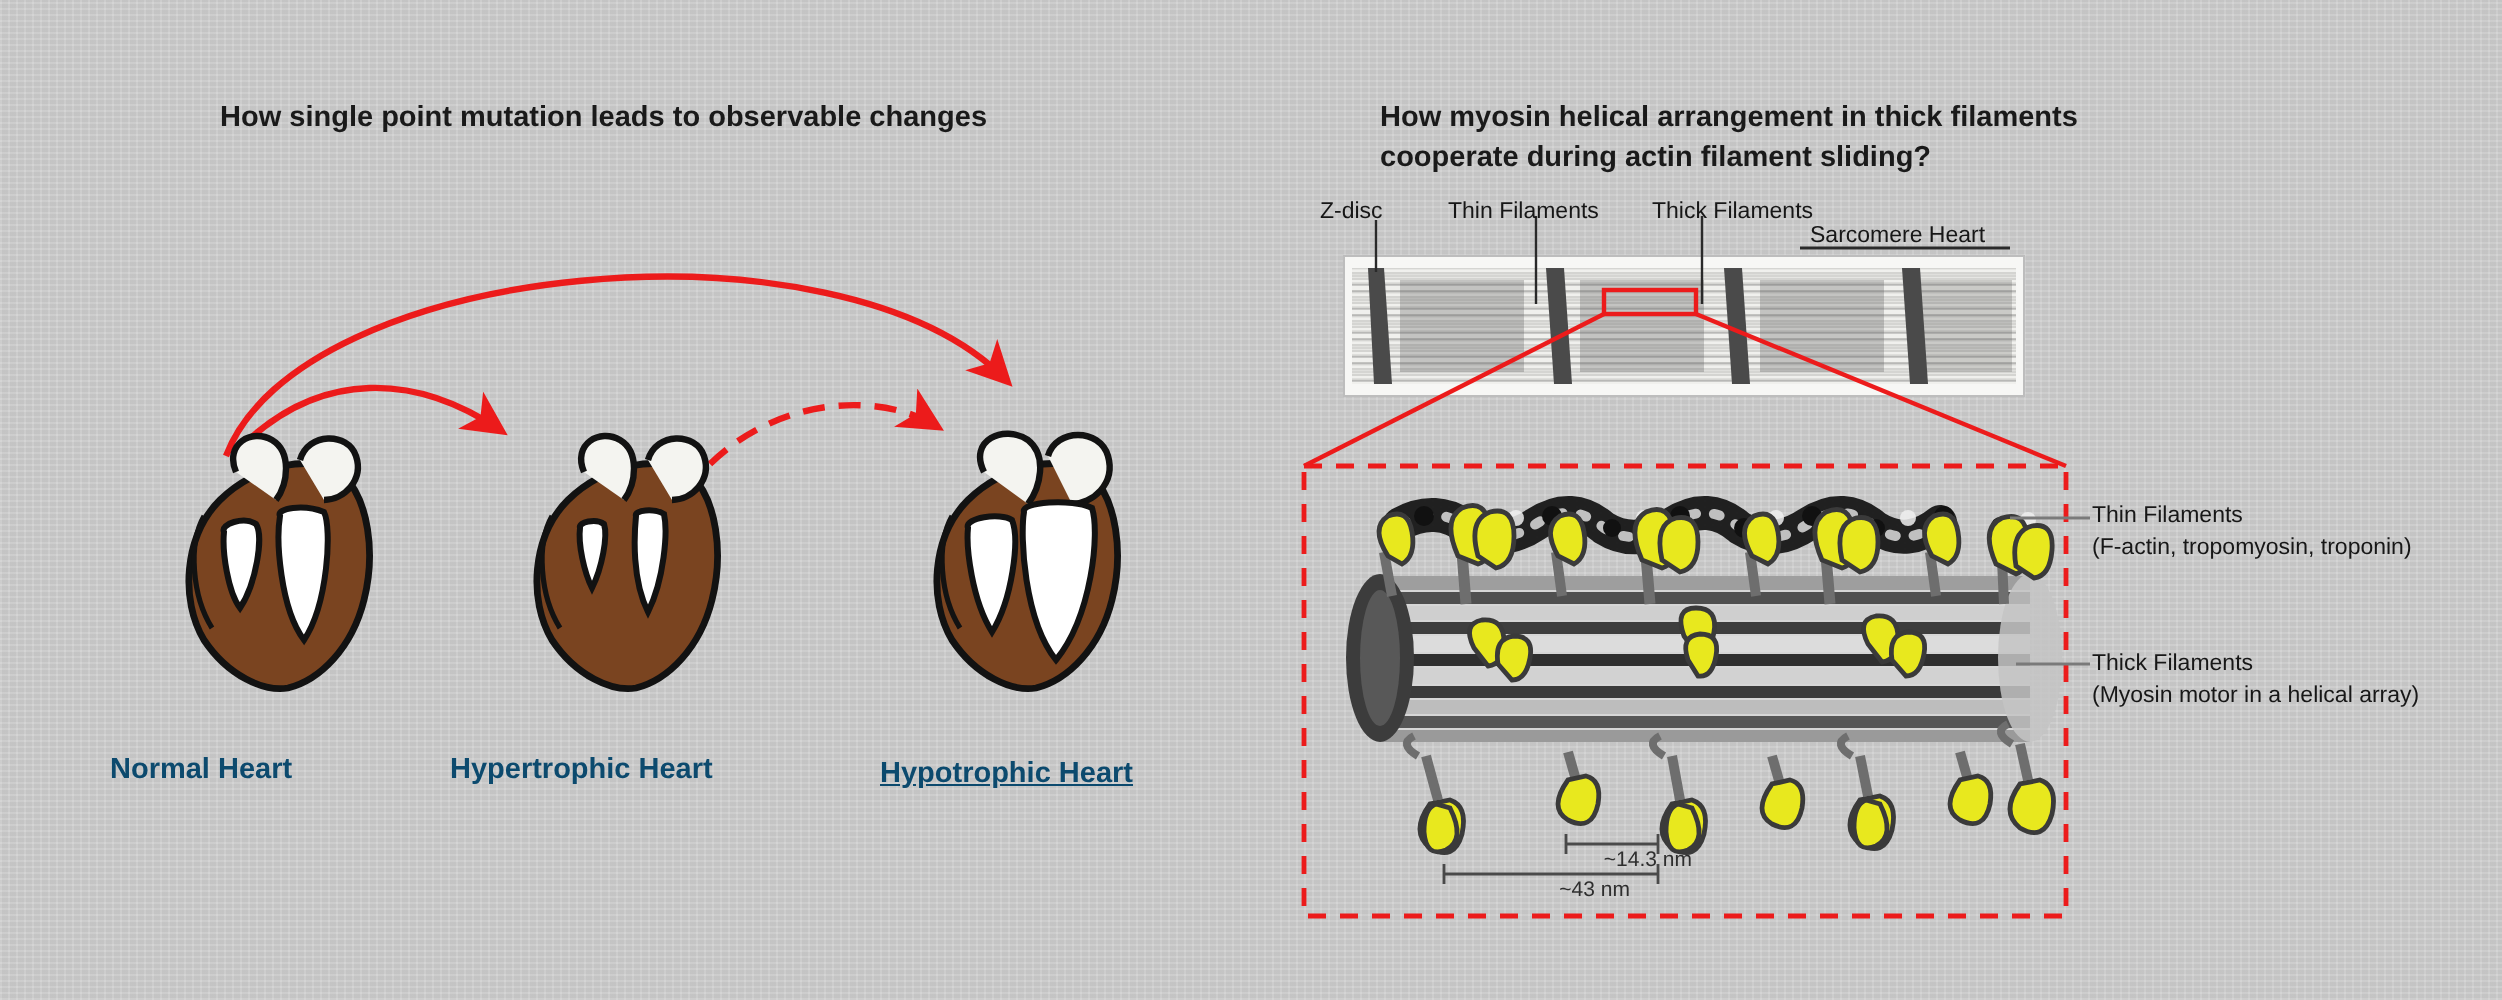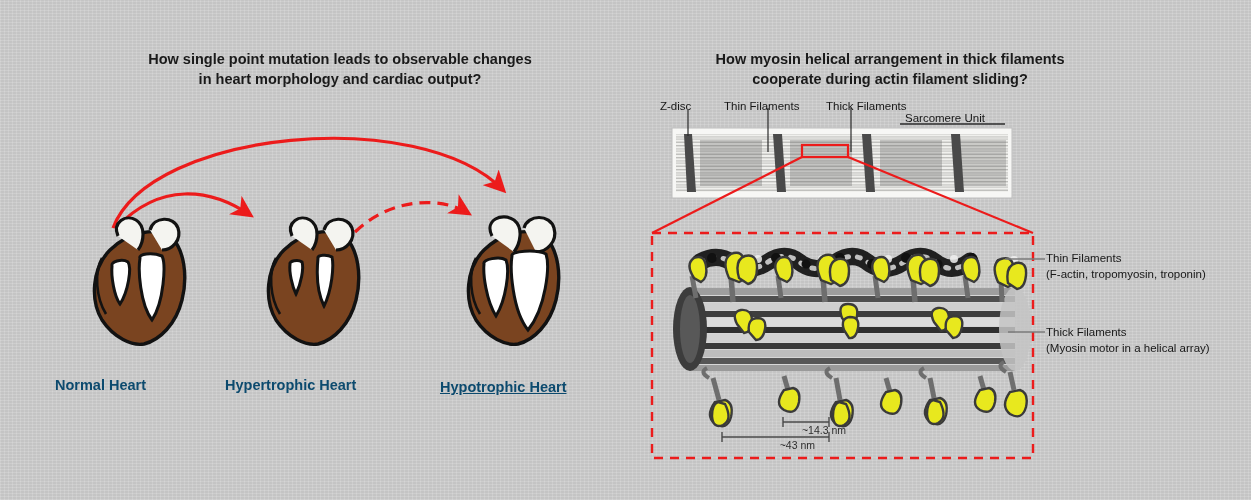--- a/index.html
+++ b/index.html
@@ -8,21 +8,21 @@
     background:#c9c9c9;
     font-family:"Liberation Sans",sans-serif;
   }
   #stage{position:absolute;left:0;top:0;width:1251px;height:500px;}
   .bgtex{position:absolute;left:0;top:0;width:1251px;height:500px;
     background-image:
       repeating-linear-gradient(0deg, rgba(255,255,255,.16) 0 1px, rgba(0,0,0,.0) 1px 3px),
       repeating-linear-gradient(90deg, rgba(255,255,255,.07) 0 1px, rgba(0,0,0,.025) 1px 4px);
     pointer-events:none;}
   .title{
-    position:absolute;text-align:center;color:#1a1a1a;
+    position:absolute;color:#1a1a1a;
     font-size:14.5px;font-weight:bold;line-height:1.35;
   }
   #title-left{left:110px;top:50px;width:460px;}
   #title-right{left:690px;top:50px;width:400px;}
   .arrowtext{
     position:absolute;text-align:center;color:#ec1b1b;
     font-size:14.5px;font-weight:bold;line-height:1.32;
   }
   #arrow-label{left:190px;top:145px;width:230px;}
   .heartlabel{
@@ -45,21 +45,20 @@
 </style>
 </head>
 <body>
 
 <div id="stage">
 
   <div class="bgtex"></div>
 
   <div class="title" id="title-left">
     <div>How single point mutation leads to observable changes</div>
-    <div>in heart morphology and cardiac output?</div>
   </div>
 
   <div class="title" id="title-right">
     <div>How myosin helical arrangement in thick filaments</div>
     <div>cooperate during actin filament sliding?</div>
   </div>
 
   <svg width="1251" height="500">
     <defs>
       <marker id="ah" viewBox="0 0 12 12" refX="9.5" refY="6" markerWidth="7" markerHeight="7" orient="auto-start-reverse">
@@ -317,21 +316,21 @@
       <line x1="829" y1="417" x2="829" y2="427"></line>
       <line x1="722" y1="437" x2="829" y2="437"></line>
       <line x1="722" y1="432" x2="722" y2="442"></line>
       <line x1="829" y1="432" x2="829" y2="442"></line>
     </g>
   </svg>
 
   <div class="micro-label" style="left:660px;top:100px;">Z-disc</div>
   <div class="micro-label" style="left:724px;top:100px;">Thin Filaments</div>
   <div class="micro-label" style="left:826px;top:100px;">Thick Filaments</div>
-  <div class="micro-label" style="left:905px;top:112px;">Sarcomere Unit</div>
+  <div class="micro-label" style="left:905px;top:112px;">Sarcomere Heart</div>
 
   <div class="callout-label" style="left:1046px;top:250px;">
     <div>Thin Filaments</div>
     <div>(F-actin, tropomyosin, troponin)</div>
   </div>
 
   <div class="callout-label" style="left:1046px;top:324px;">
     <div>Thick Filaments</div>
     <div>(Myosin motor in a helical array)</div>
   </div>

